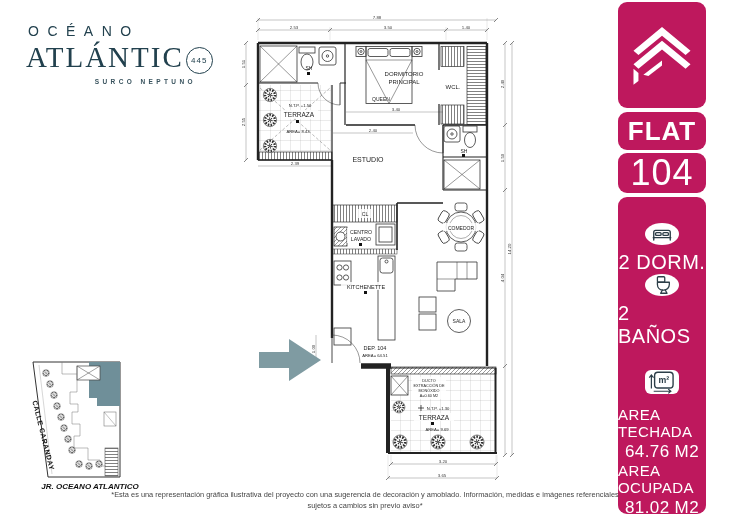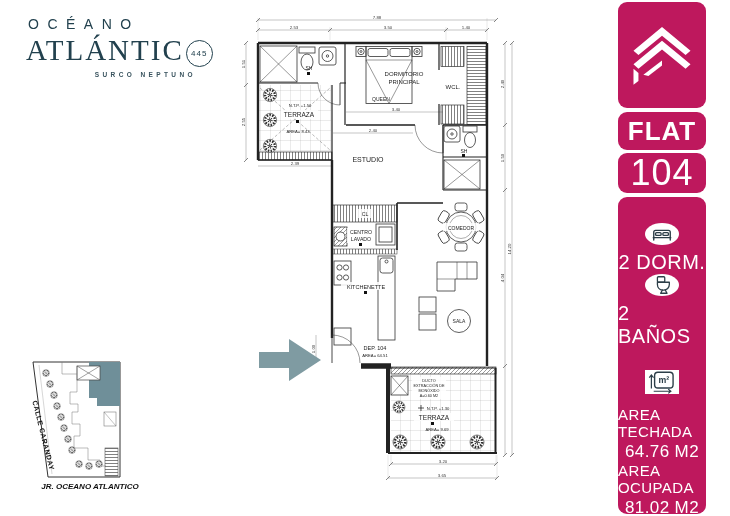--- a/index.html
+++ b/index.html
@@ -1,37 +1,37 @@
 <!DOCTYPE html>
 <html><head>
 <meta charset="utf-8">
 <style>
   html,body{margin:0;padding:0;background:#fff;}
   .page{position:relative;width:730px;height:516px;background:#ffffff;overflow:hidden;
         font-family:"Liberation Sans",sans-serif;}
   
-  .logo{position:absolute;left:26px;top:16px;color:#22414e;width:170px;}
+  .logo{position:absolute;left:26px;top:23px;color:#22414e;width:170px;}
   .logo-line1{font-size:14px;letter-spacing:8.5px;font-weight:400;padding-left:2px;}
   .logo-line2{font-family:"Liberation Serif","DejaVu Serif",serif;font-size:29px;letter-spacing:2px;
               display:flex;align-items:flex-end;margin-top:2px;font-weight:400;}
   .badge-o{width:25px;height:25px;border:1.6px solid #22414e;border-radius:50%;
            display:flex;align-items:center;justify-content:center;font-size:8px;
            font-family:"Liberation Sans",sans-serif;letter-spacing:1px;margin-left:2px;flex:0 0 auto;}
   .logo-sub{font-size:6.5px;letter-spacing:3.4px;text-align:right;margin-top:4px;font-weight:700;color:#39535e;}
   
   .sb{position:absolute;left:618px;width:88px;background:#be185d;border-radius:9px;color:#fff;}
   .sb-brand{top:2px;height:106px;display:flex;align-items:center;justify-content:center;}
   .sb-flat{top:112px;height:38px;display:flex;align-items:center;justify-content:center;
            font-size:26px;font-weight:700;letter-spacing:1px;}
   .sb-num{top:153px;height:40px;display:flex;align-items:center;justify-content:center;
           font-size:36px;font-weight:400;letter-spacing:1px;}
   .sb-info{top:197px;height:317px;display:flex;flex-direction:column;align-items:center;}
   .circ{width:34px;height:34px;border-radius:50%;background:#fff;display:flex;
         align-items:center;justify-content:center;}
-  .sqicon{width:34px;height:30px;border-radius:0;background:#fff;display:flex;
+  .sqicon{width:34px;height:30px;border-radius:6px;background:#fff;display:flex;
           align-items:center;justify-content:center;}
   .sb-label-big{font-size:20px;margin-top:6px;letter-spacing:.5px;}
   .sb-label-sm{font-size:15px;letter-spacing:.4px;}
   .sb-value{font-size:17px;margin-top:2px;letter-spacing:.4px;} .mt6{} .mt22{margin-top:22px;} .mt12{margin-top:12px;} .mt26{margin-top:26px;}
   
   .plan-svg{position:absolute;left:0;top:0;}
   
   .disclaimer{position:absolute;left:105px;top:490px;width:520px;text-align:center;
               font-size:7.4px;line-height:1.45;color:#454545;}
 </style>
@@ -371,14 +371,15 @@
         <path d="M6,23 H24 M21.8,20.7 L24.6,23 L21.8,25.3" fill="none" stroke="#2c3e48" stroke-width="1.3"></path>
         <text x="17" y="14.5" font-family="Liberation Sans, sans-serif" font-size="9.5" font-weight="bold" fill="#2c3e48" text-anchor="middle">m²</text>
       </svg>
     </div>
     <div class="sb-label-sm mt12">AREA TECHADA</div>
     <div class="sb-value">64.76 M2</div>
     <div class="sb-label-sm mt6">AREA OCUPADA</div>
     <div class="sb-value">81.02 M2</div>
   </div>
 
+  <div class="disclaimer">*Esta es una representación gráfica ilustrativa del proyecto con una sugerencia de decoración y amoblado. Información, medidas e imágenes referenciales sujetos a cambios sin previo aviso*</div>
 
 </div>
 
 </body></html>

